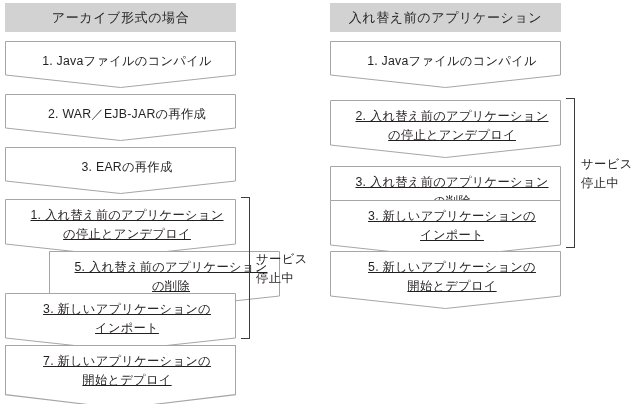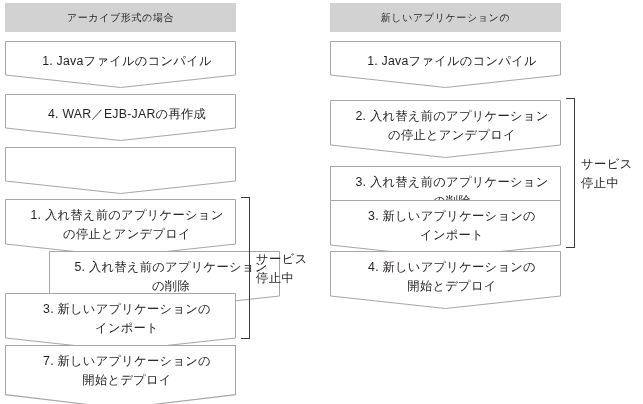--- a/index.html
+++ b/index.html
@@ -35,21 +35,21 @@
   
   .col-header {
     position: absolute;
     top: 3px;
     left: 0;
     height: 29px;
     background: #d2d2d2;
     display: flex;
     align-items: center;
     justify-content: center;
-    font-size: 10px;
+    font-size: 13px;
     letter-spacing: 0.6px;
     color: #231f20;
     box-sizing: border-box;
   }
   .column.left  .col-header { width: 231px; }
   .column.right .col-header { width: 231px; }
 
   
   .step {
     position: absolute;
@@ -78,21 +78,21 @@
     text-align: center;
     font-size: 12.3px;
     line-height: 19px;
     letter-spacing: 0.25px;
     color: #231f20;
     white-space: pre-line;
     pointer-events: none;
     padding-left: 13px;
   }
   .step.one-line .label { padding-top: 11px; }
-  .step.two-line .label { padding-top: 7px; }
+  .step.two-line .label { padding-top: 7px; text-decoration: underline; }
 
   
   .bracket {
     position: absolute;
     box-sizing: border-box;
     border-top: 1.6px solid #3c3c3c;
     border-right: 1.6px solid #3c3c3c;
     border-bottom: 1.6px solid #3c3c3c;
     border-left: none;
     width: 9px;
@@ -120,27 +120,28 @@
       <svg class="shape" viewBox="0 0 231 47" preserveAspectRatio="none">
         <polygon points="0.5,0.5 230.5,0.5 230.5,34 115.5,46.5 0.5,34"></polygon>
       </svg>
       <div class="label">1. Javaファイルのコンパイル</div>
     </div>
 
     <div class="step one-line" style="top:94px;height:47px;">
       <svg class="shape" viewBox="0 0 231 47" preserveAspectRatio="none">
         <polygon points="0.5,0.5 230.5,0.5 230.5,34 115.5,46.5 0.5,34"></polygon>
       </svg>
-      <div class="label">4. WAR／EJB-JARの再作成</div>
+      <div class="label">2. WAR／EJB-JARの再作成</div>
     </div>
 
     <div class="step one-line" style="top:147px;height:47px;">
       <svg class="shape" viewBox="0 0 231 47" preserveAspectRatio="none">
         <polygon points="0.5,0.5 230.5,0.5 230.5,34 115.5,46.5 0.5,34"></polygon>
       </svg>
+      <div class="label">3. EARの再作成</div>
     </div>
 
     <div class="step two-line" style="top:199px;height:58px;">
       <svg class="shape" viewBox="0 0 231 58" preserveAspectRatio="none">
         <polygon points="0.5,0.5 230.5,0.5 230.5,45 115.5,57.5 0.5,45"></polygon>
       </svg>
       <div class="label">1. 入れ替え前のアプリケーション
 の停止とアンデプロイ</div>
     </div>
 
@@ -169,21 +170,21 @@
     </div>
 
   </div>
 
   <div class="bracket" style="left:241px;top:197px;height:142px;"></div>
   <div class="bracket-label" style="left:256px;top:250px;width:70px;">サービス
 停止中</div>
 
   <div class="column right">
 
-    <div class="col-header">新しいアプリケーションの</div>
+    <div class="col-header">入れ替え前のアプリケーション</div>
 
     <div class="step one-line" style="top:41px;height:47px;">
       <svg class="shape" viewBox="0 0 231 47" preserveAspectRatio="none">
         <polygon points="0.5,0.5 230.5,0.5 230.5,34 115.5,46.5 0.5,34"></polygon>
       </svg>
       <div class="label">1. Javaファイルのコンパイル</div>
     </div>
 
     <div class="step two-line" style="top:100px;height:58px;">
       <svg class="shape" viewBox="0 0 231 58" preserveAspectRatio="none">
@@ -206,21 +207,21 @@
         <polygon points="0.5,0.5 230.5,0.5 230.5,45 115.5,57.5 0.5,45"></polygon>
       </svg>
       <div class="label">3. 新しいアプリケーションの
 インポート</div>
     </div>
 
     <div class="step two-line" style="top:251px;height:58px;">
       <svg class="shape" viewBox="0 0 231 58" preserveAspectRatio="none">
         <polygon points="0.5,0.5 230.5,0.5 230.5,45 115.5,57.5 0.5,45"></polygon>
       </svg>
-      <div class="label">4. 新しいアプリケーションの
+      <div class="label">5. 新しいアプリケーションの
 開始とデプロイ</div>
     </div>
 
   </div>
 
   <div class="bracket" style="left:566px;top:98px;height:150px;"></div>
   <div class="bracket-label" style="left:581px;top:155px;width:70px;">サービス
 停止中</div>
 
 </div>

